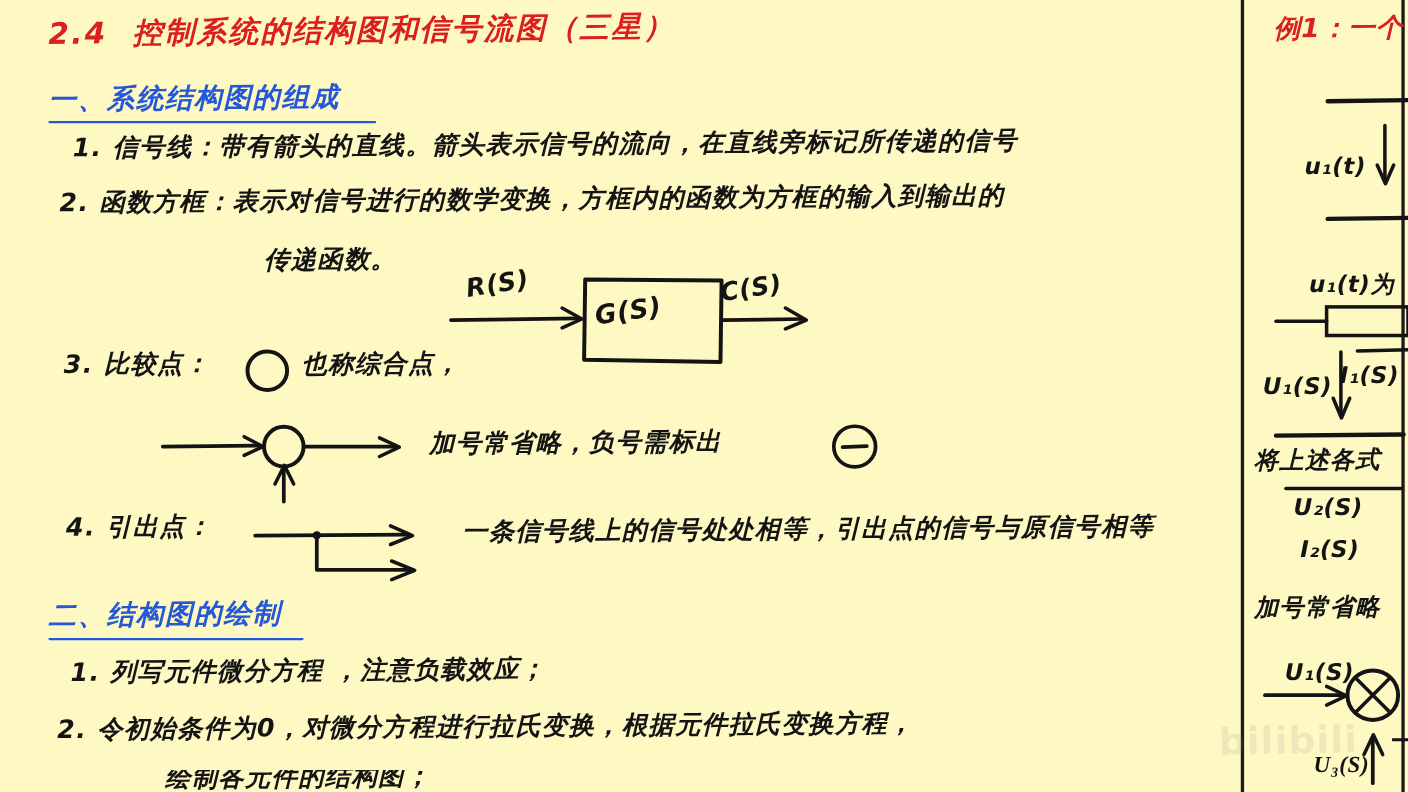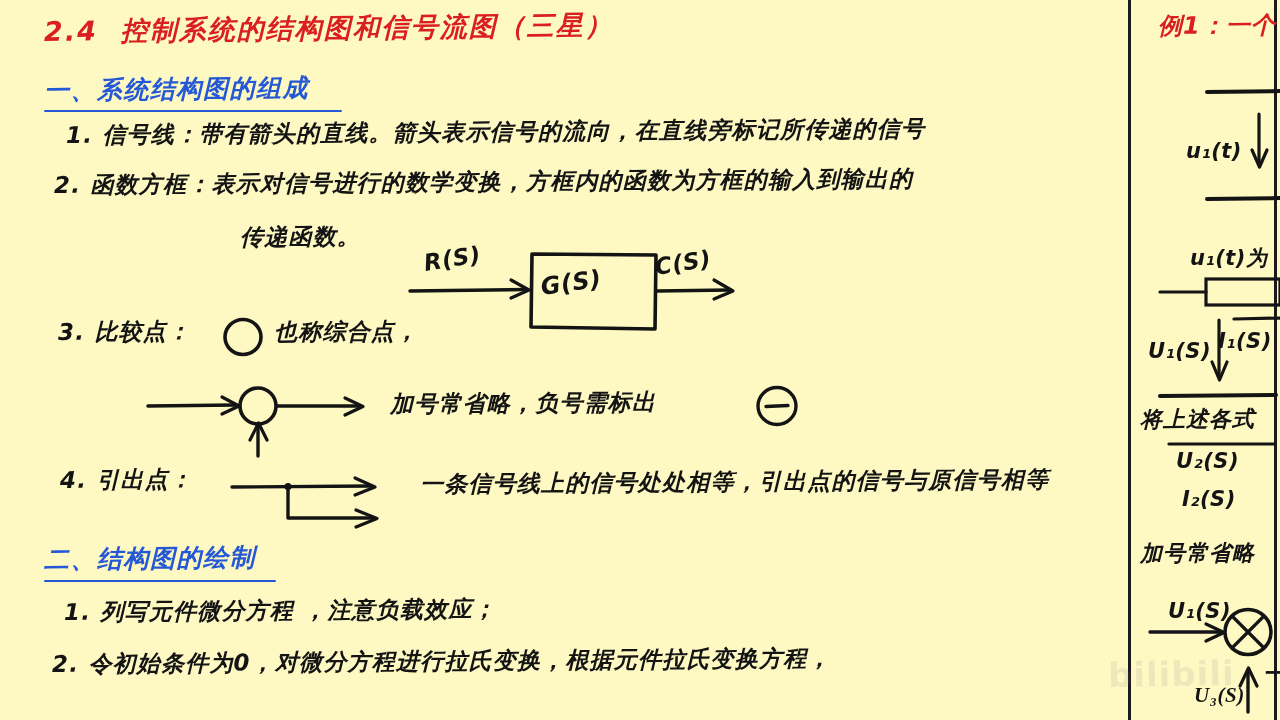--- a/index.html
+++ b/index.html
@@ -165,20 +165,23 @@
 
   <div class="hw black body-line" style="left:420px; top:472px;">一条信号线上的信号处处相等，引出点的信号与原信号相等</div>
 
   <div class="hw blue heading" style="left:44px; top:547px;">二、结构图的绘制</div>
   <div class="underline-blue" style="left:44px; top:580px; width:232px;"></div>
 
   <div class="hw black body-line" style="left:64px; top:600px;">1. 列写元件微分方程 ，注意负载效应；</div>
 
   <div class="hw black body-line" style="left:52px; top:652px;">2. 令初始条件为0，对微分方程进行拉氏变换，根据元件拉氏变换方程，</div>
 
+  <div class="clip-bottom" style="left:0px; top:700px; width:1120px; height:20px;">
+    <div class="hw black body-line" style="left:150px; top:-4px;">绘制各元件的结构图；</div>
+  </div>
 
   <div class="col-divider" style="left:1128px;"></div>
   <div class="col-divider" style="left:1274px;"></div>
 
   <div class="hw red side-line" style="left:1158px; top:14px; font-size:24px;">例1：一个</div>
 
   <div class="figure" style="left:1205px; top:88px;">
     <svg width="80" height="8" viewBox="0 0 80 8">
       <path d="M2,4 L78,3" stroke="#141414" stroke-width="4" fill="none" stroke-linecap="round"></path>
     </svg>

